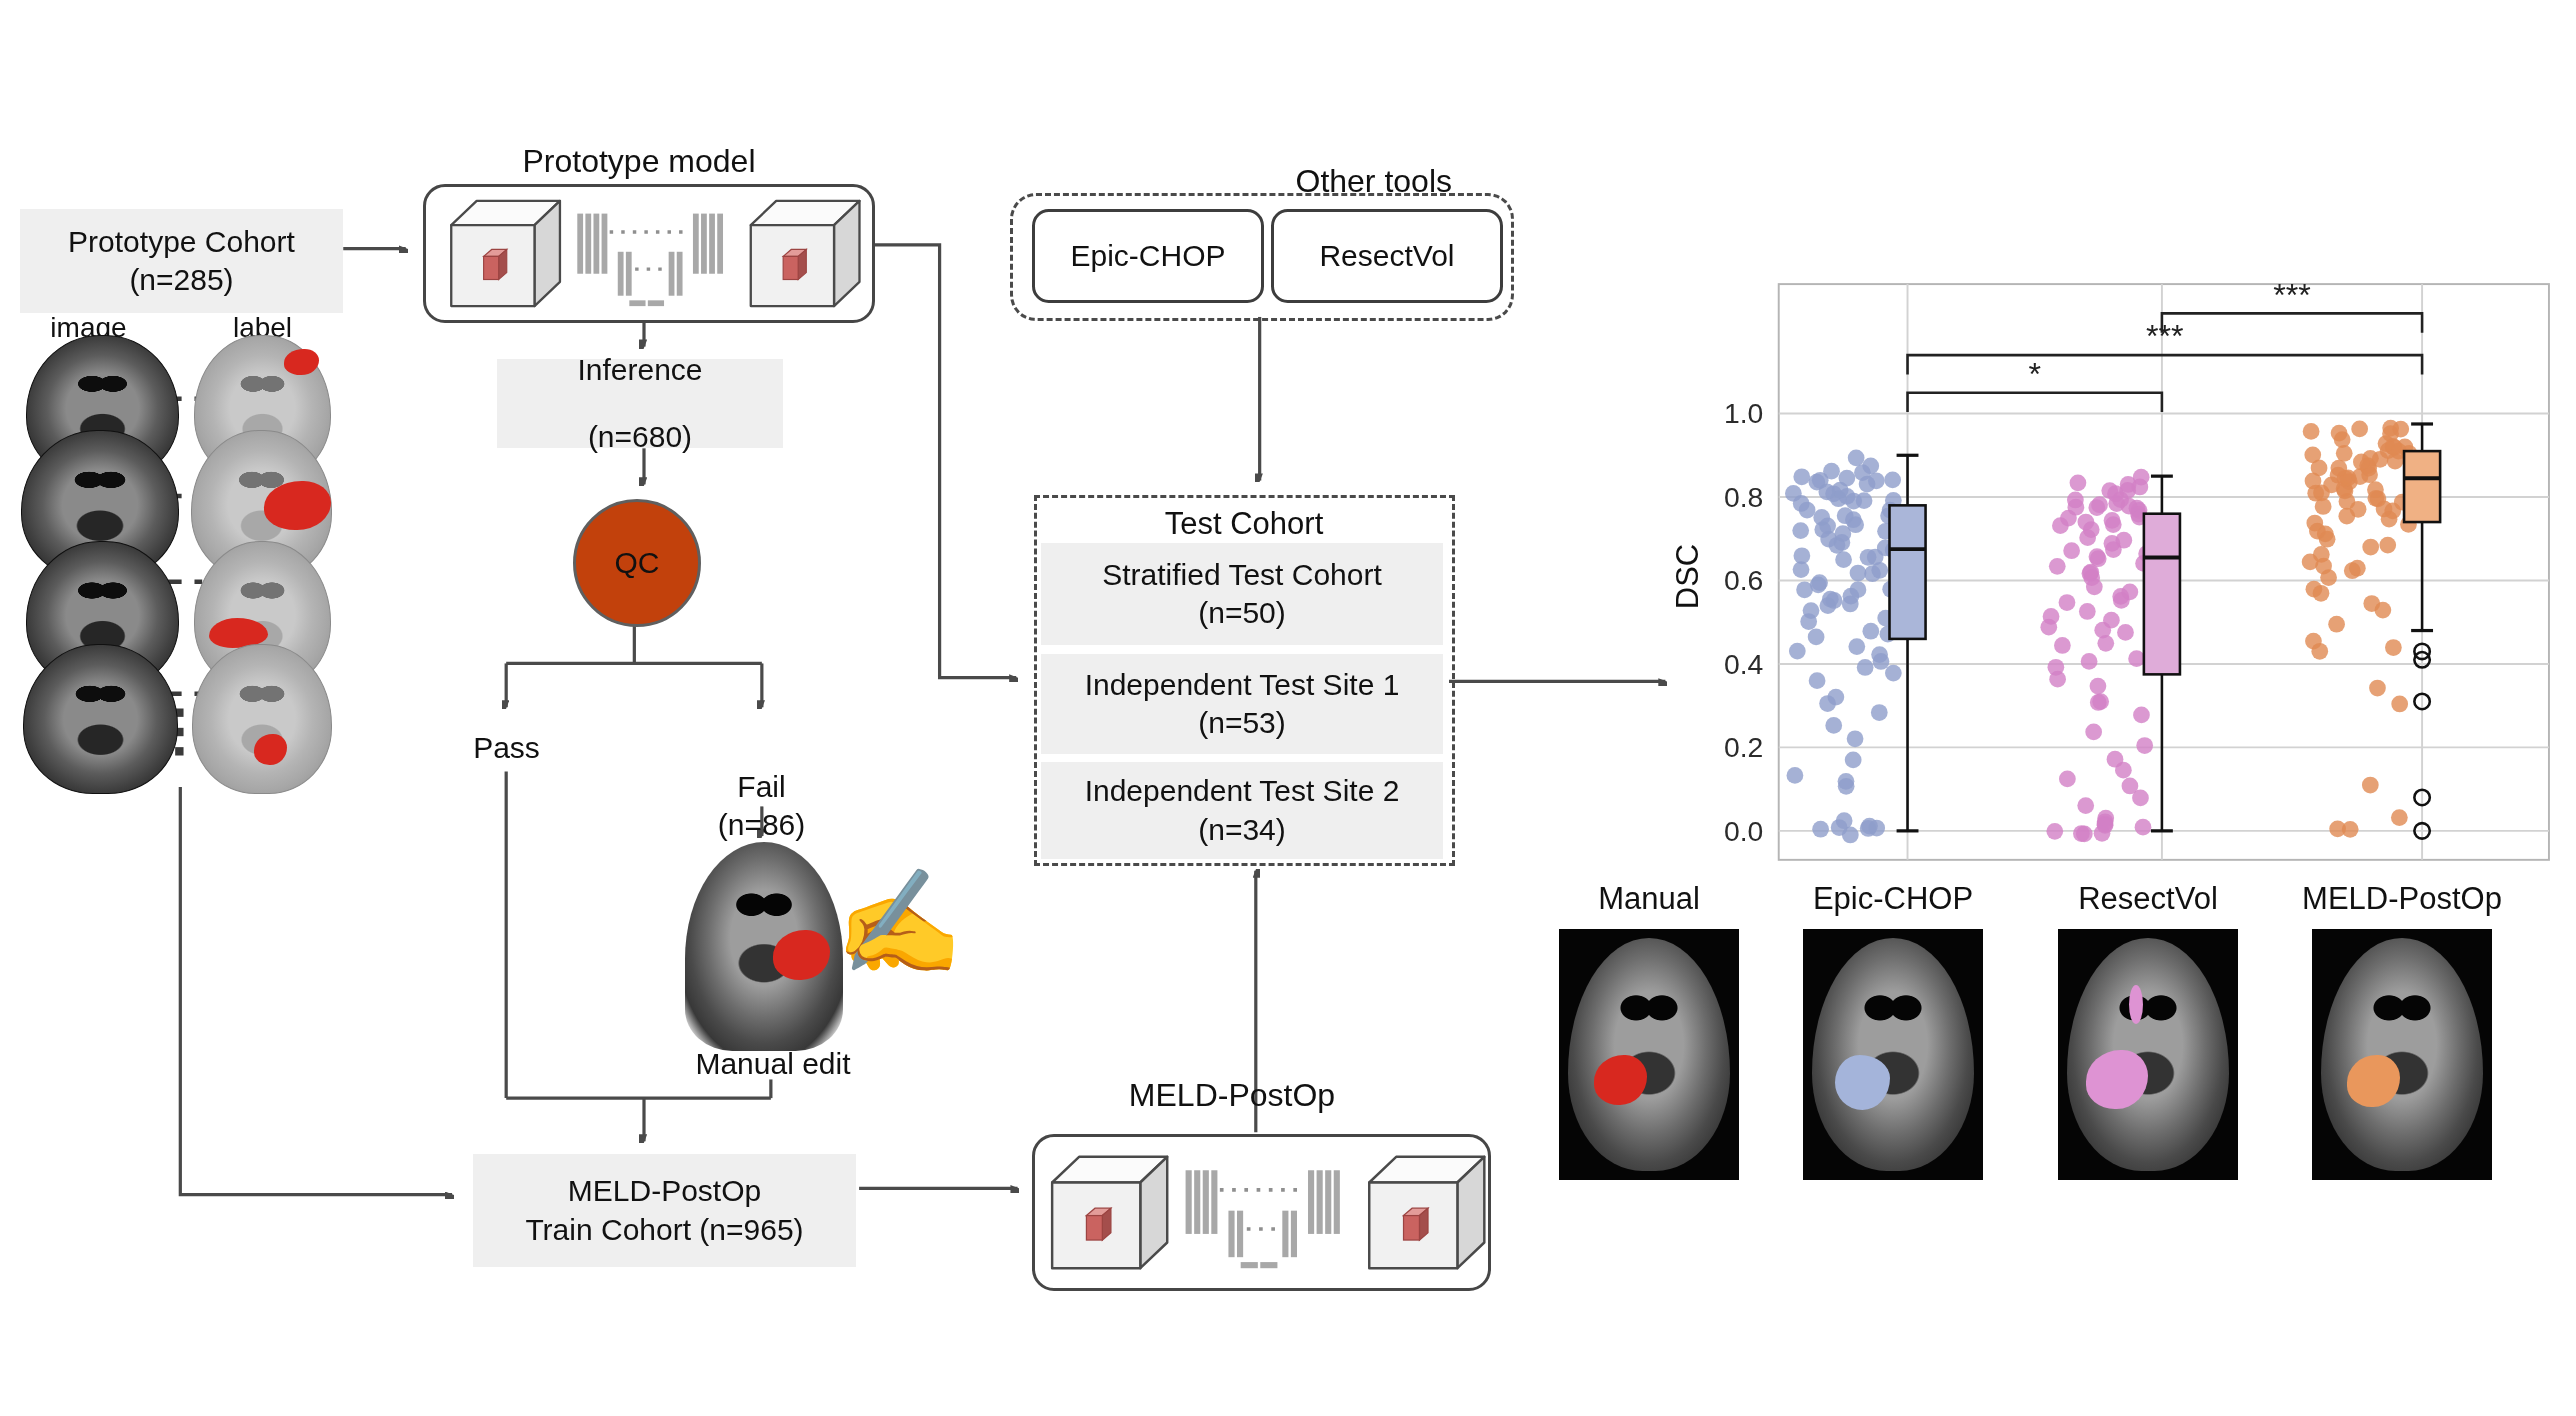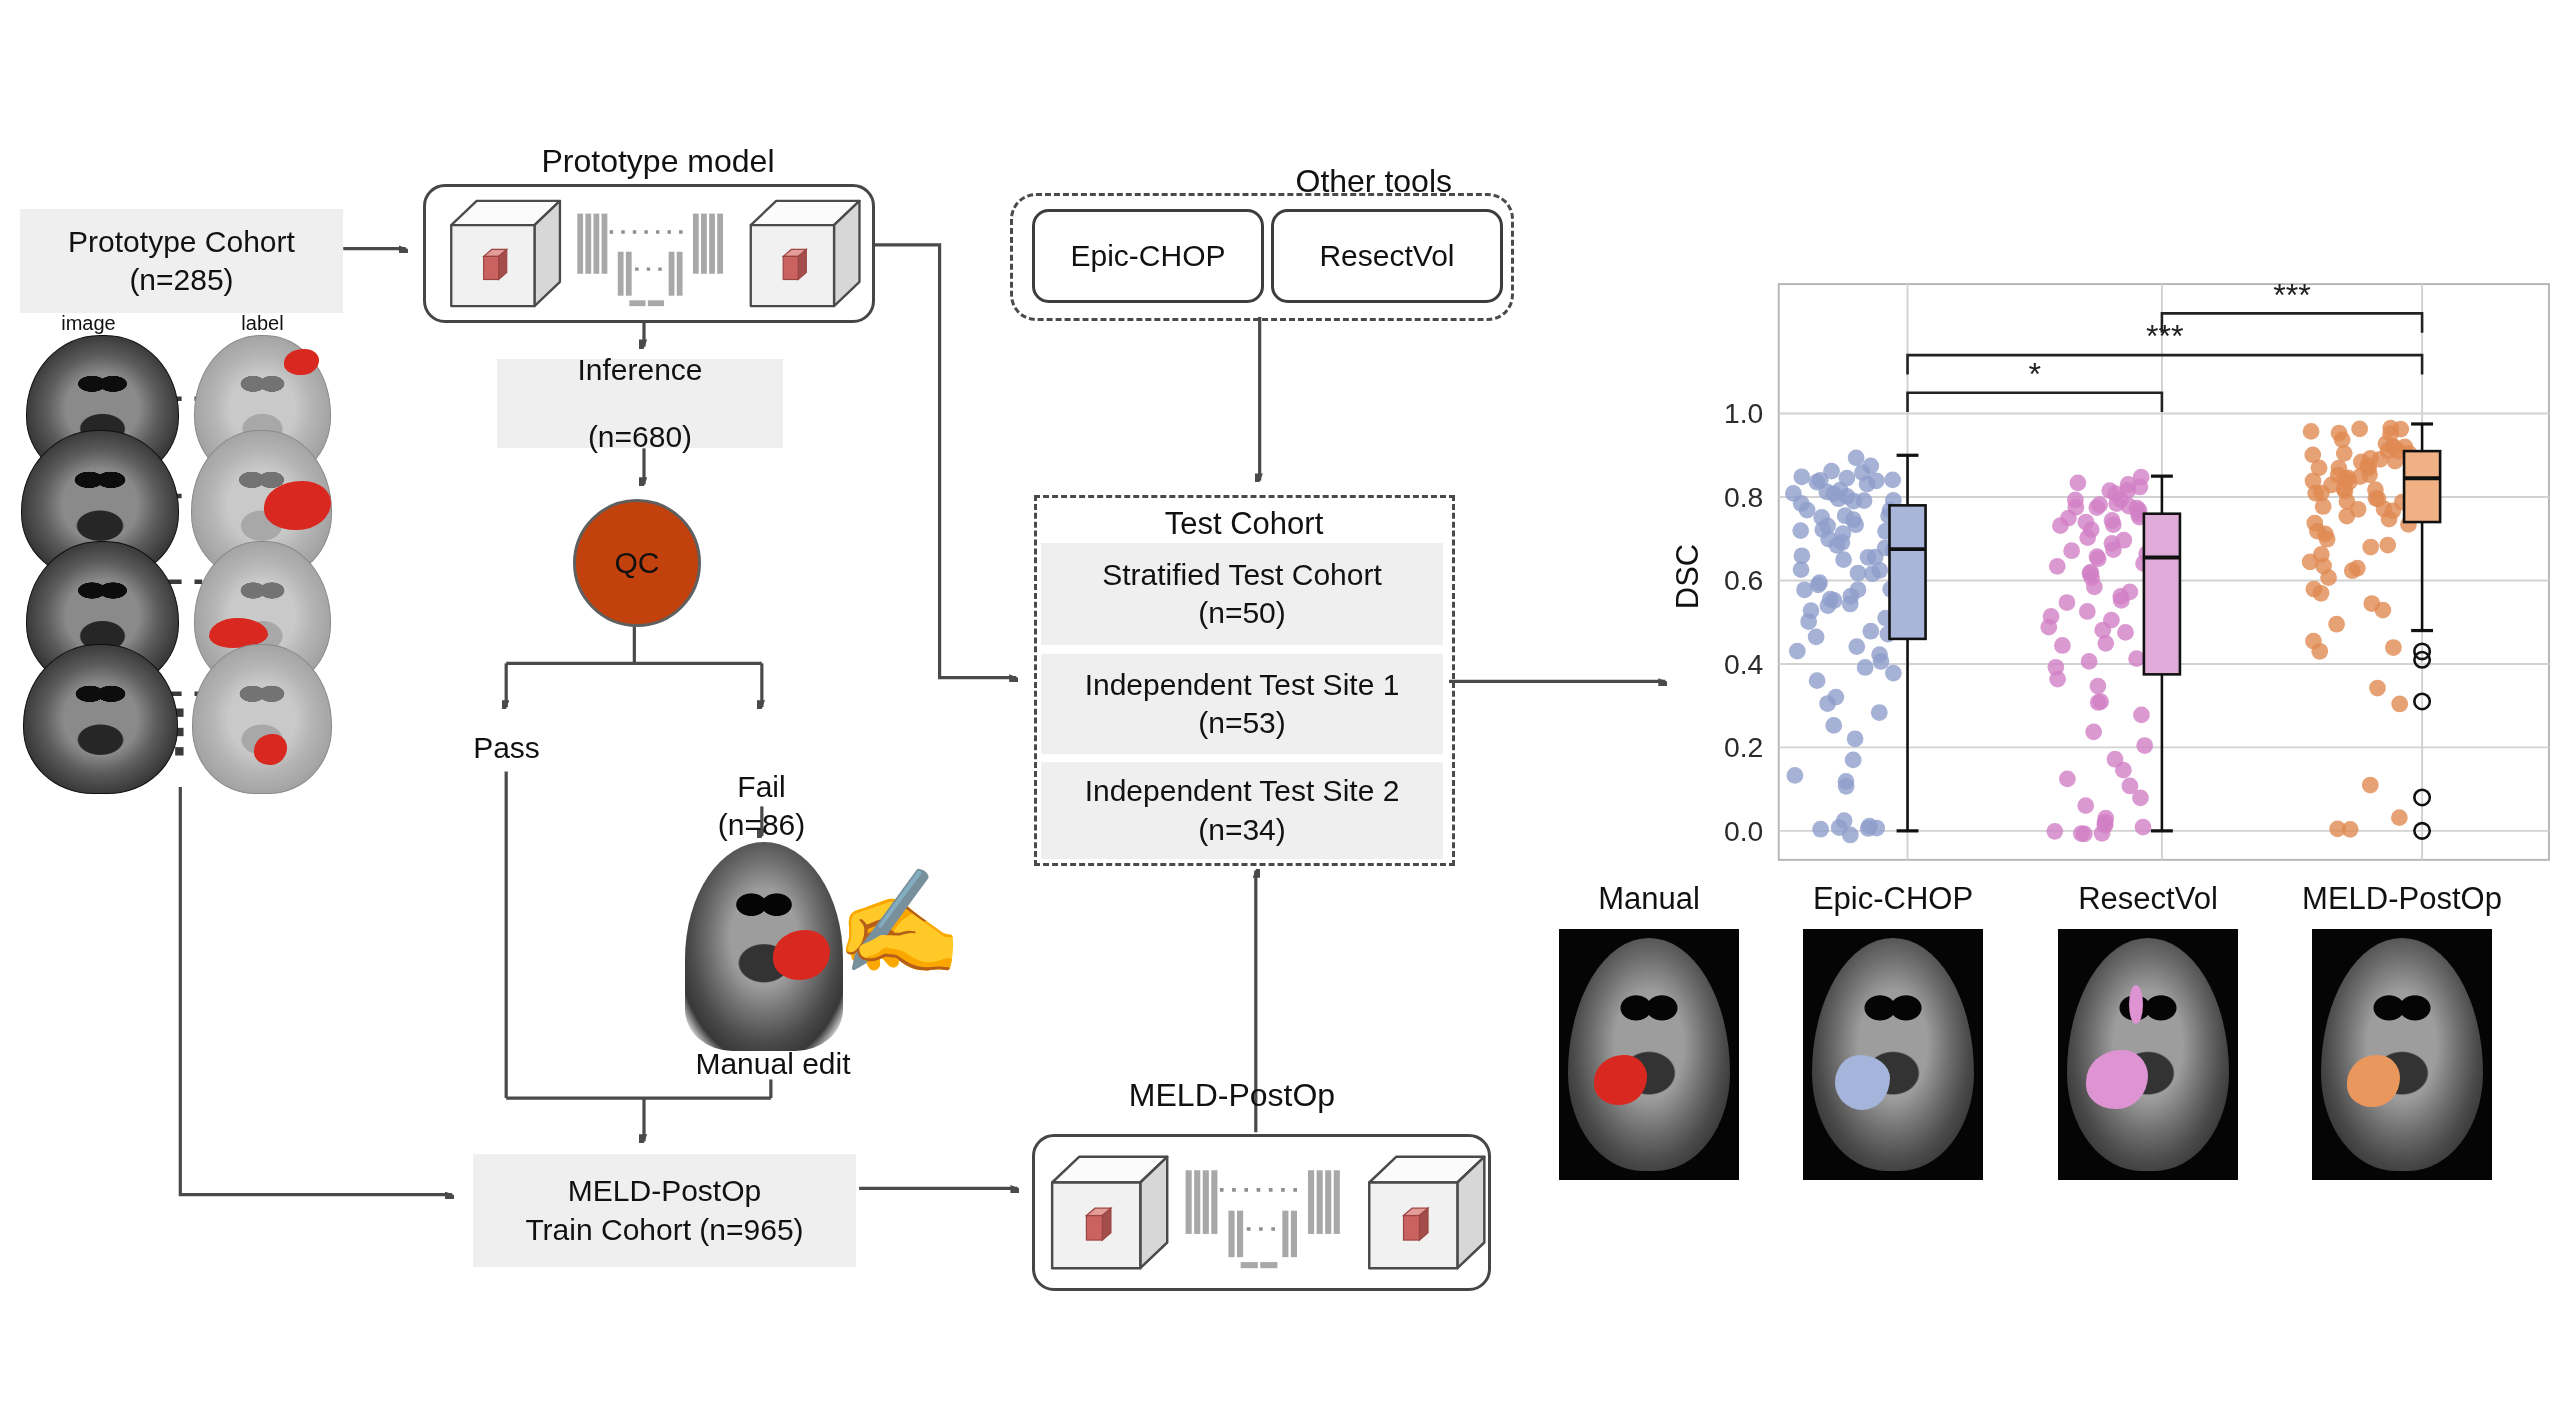--- a/index.html
+++ b/index.html
@@ -3,21 +3,21 @@
 <meta charset="utf-8">
 <style>
   html,body{margin:0;padding:0;background:#fff;}
   #root{position:relative;width:2576px;height:1417px;background:#fff;
         font-family:"Liberation Sans", sans-serif;color:#111;overflow:hidden;}
   .abs{position:absolute;}
   .center2{display:flex;flex-direction:column;align-items:center;justify-content:center;text-align:center;}
   .graybox{background:#efefef;}
   .t46{font-size:30px;line-height:1.28;}
   .t48{font-size:31px;line-height:1.25;}
-  .t44{font-size:20px;}
+  .t44{font-size:28px;}
   .title{font-size:32px;}
   .roundbox{background:#fff;border:3.2px solid #464646;border-radius:22px;}
   .dashbox{border:3.2px dashed #4a4a4a;background:transparent;}
   .toolbtn{background:#fff;border:3.2px solid #3d3d3d;border-radius:16.7px;}
   .qc-circle{width:122px;height:122px;border-radius:50%;background:#c2410c;border:3.2px solid #5f5f5f;}
   svg{position:absolute;left:0;top:0;overflow:visible;}
   .cf-top{fill:#fbfbfb;stroke:#4a4a4a;stroke-width:4;stroke-linejoin:round;}
   .cf-side{fill:#d7d7d7;stroke:#4a4a4a;stroke-width:4;stroke-linejoin:round;}
   .cf-front{fill:#f1f1f1;stroke:#4a4a4a;stroke-width:4;stroke-linejoin:round;}
   .unet-svg{position:absolute;left:0;top:0;width:100%;height:100%;}
@@ -148,21 +148,21 @@
   <div class="brain b-light" style="left:191px;top:430px;width:139px;height:148px;z-index:2;">
     <div class="blob" style="left:52%;top:34%;width:67px;height:49px;background:#d8281f;"></div>
   </div>
   <div class="brain b-light" style="left:194px;top:541px;width:135px;height:147px;z-index:3;">
     <div class="blob" style="left:10%;top:52%;width:59px;height:30px;background:#d8281f;border-radius:48% 52% 60% 40%/60% 55% 45% 40%;"></div>
   </div>
   <div class="brain b-light" style="left:192px;top:644px;width:138px;height:148px;z-index:4;">
     <div class="blob" style="left:44%;top:60%;width:33px;height:31px;background:#d8281f;"></div>
   </div>
 
-  <div class="abs title" style="left:465px;top:143px;width:386px;text-align:center;">Prototype model</div>
+  <div class="abs title" style="left:446px;top:143px;width:386px;text-align:center;">Prototype model</div>
   <div class="abs roundbox" style="left:423px;top:184px;width:446px;height:133px;">
     <svg class="unet-svg" viewBox="0 0 740 230" preserveAspectRatio="xMidYMid meet">
       <use href="#unet-def"></use>
     </svg>
   </div>
 
   <div class="abs title" style="left:1066px;top:163px;width:386px;text-align:right;">Other tools</div>
   <div class="abs dashbox" style="left:1010px;top:193px;width:498px;height:122px;border-radius:26px;"></div>
   <div class="abs toolbtn center2 t46" style="left:1032px;top:209px;width:226px;height:88px;">Epic-CHOP</div>
   <div class="abs toolbtn center2 t46" style="left:1271px;top:209px;width:226px;height:88px;">ResectVol</div>

